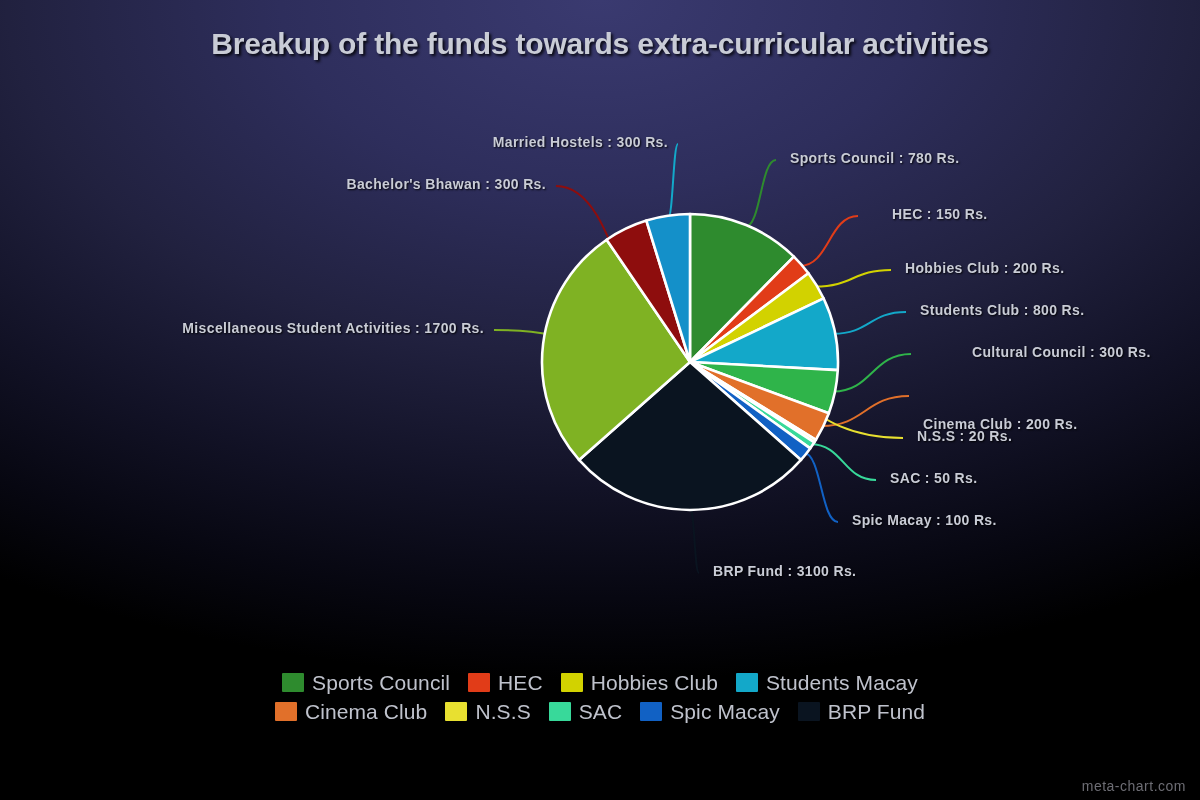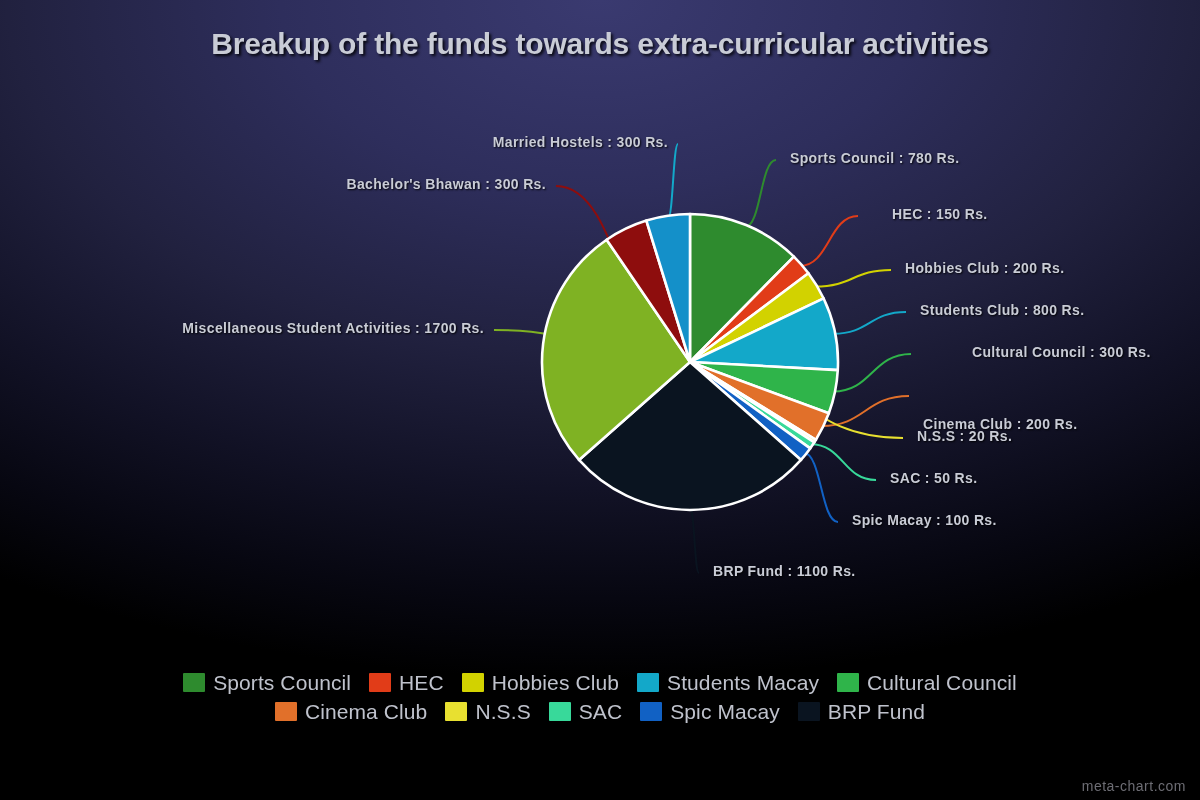--- a/index.html
+++ b/index.html
@@ -163,45 +163,41 @@
       <div class="callout-label left" style="top: 320px; left: 0px; width: 484px;">Miscellaneous Student Activities : 1700 Rs.</div>
       <div class="callout-label right" style="top: 150px; left: 790px;">Sports Council : 780 Rs.</div>
       <div class="callout-label right" style="top: 206px; left: 892px;">HEC : 150 Rs.</div>
       <div class="callout-label right" style="top: 260px; left: 905px;">Hobbies Club : 200 Rs.</div>
       <div class="callout-label right" style="top: 302px; left: 920px;">Students Club : 800 Rs.</div>
       <div class="callout-label right" style="top: 344px; left: 925px; margin-left: 47px;">Cultural Council : 300 Rs.</div>
       <div class="callout-label right" style="top: 386px; left: 923px; margin-top: 30px;">Cinema Club : 200 Rs.</div>
       <div class="callout-label right" style="top: 428px; left: 917px;">N.S.S : 20 Rs.</div>
       <div class="callout-label right" style="top: 470px; left: 890px;">SAC : 50 Rs.</div>
       <div class="callout-label right" style="top: 512px; left: 852px;">Spic Macay : 100 Rs.</div>
-      <div class="callout-label right" style="top: 563px; left: 713px;">BRP Fund : 1100 Rs.</div>
+      <div class="callout-label right" style="top: 563px; left: 713px;">BRP Fund : 3100 Rs.</div>
     </div>
 
   <div id="legend">
       <div class="legend-row">
         <div class="legend-item">
           <span class="legend-swatch" style="background: rgb(46, 139, 46);"></span>
           <span class="legend-text">Sports Council</span>
         </div>
         <div class="legend-item">
           <span class="legend-swatch" style="background: rgb(225, 60, 24);"></span>
           <span class="legend-text">HEC</span>
         </div>
         <div class="legend-item">
           <span class="legend-swatch" style="background: rgb(210, 210, 0);"></span>
           <span class="legend-text">Hobbies Club</span>
         </div>
         <div class="legend-item">
           <span class="legend-swatch" style="background: rgb(19, 168, 201);"></span>
           <span class="legend-text">Students Macay</span>
         </div>
-        <div class="legend-item">
-          <span class="legend-swatch" style="background: rgb(47, 180, 74);"></span>
-          <span class="legend-text">Cultural Council</span>
-        </div>
       </div>
       <div class="legend-row">
         <div class="legend-item">
           <span class="legend-swatch" style="background: rgb(225, 112, 42);"></span>
           <span class="legend-text">Cinema Club</span>
         </div>
         <div class="legend-item">
           <span class="legend-swatch" style="background: rgb(232, 224, 48);"></span>
           <span class="legend-text">N.S.S</span>
         </div>

